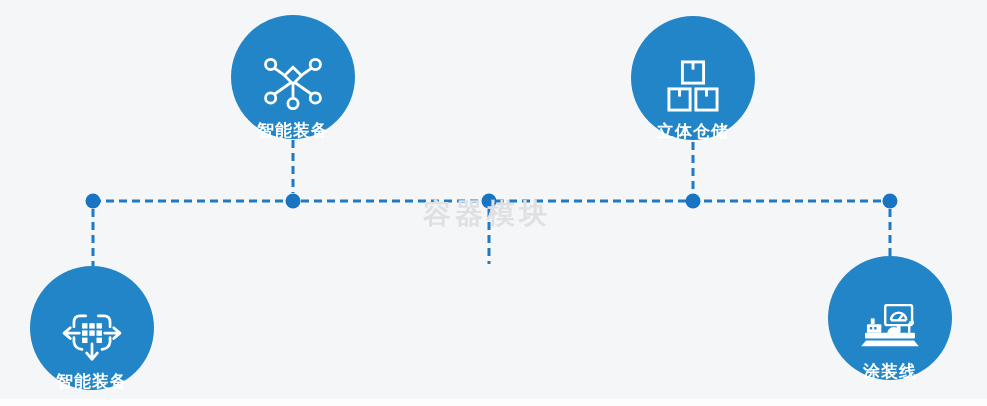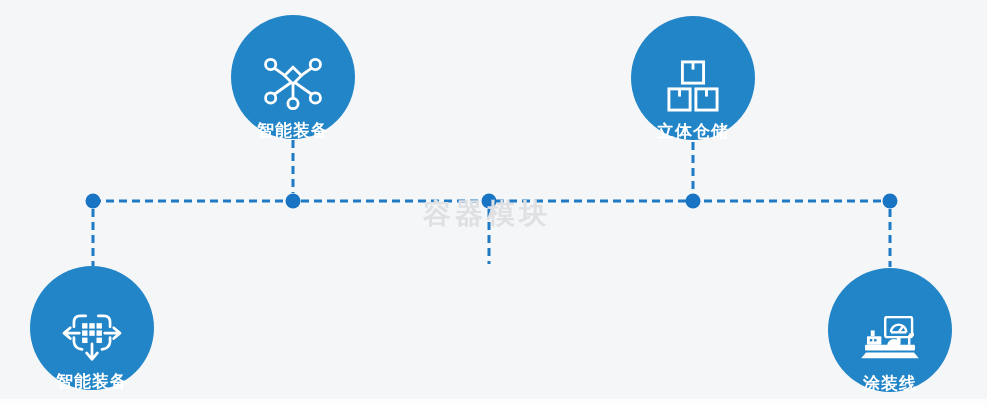--- a/index.html
+++ b/index.html
@@ -39,21 +39,21 @@
     font-size:17px;
     font-weight:bold;
     letter-spacing:1px;
     line-height:1;
     white-space:nowrap;
   }
   .node-1{left:231px;top:15px;}
   .node-2{left:631px;top:16px;}
   .node-3{left:30px;top:266px;}
   .node-4{left:427px;top:265px;}
-  .node-5{left:828px;top:268px;}
+  .node-5{left:828px;top:256px;}
   .bottom-strip{
     position:absolute;left:0;bottom:0;width:987px;height:7px;
     background:#fdfdfe;
   }
 </style>
 </head>
 <body>
 
 <div class="stage">
 

